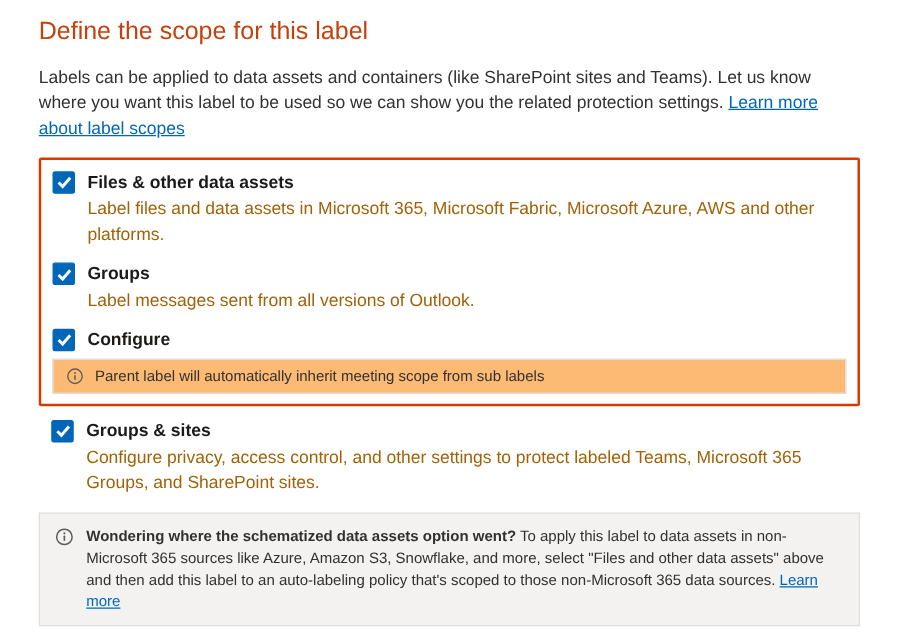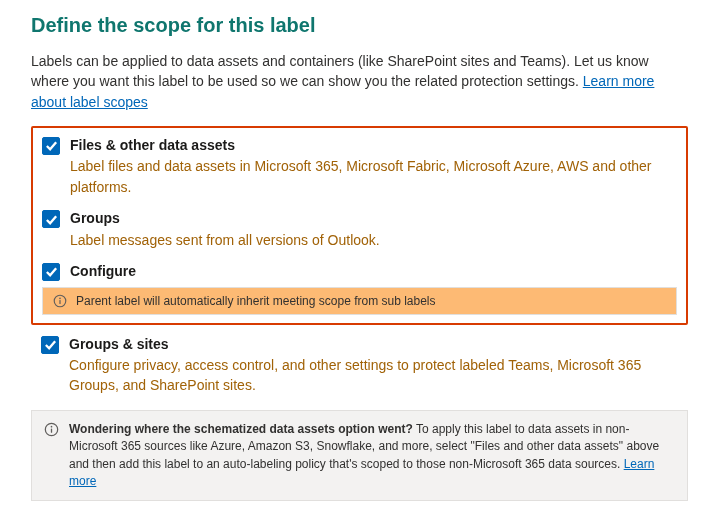--- a/index.html
+++ b/index.html
@@ -6,22 +6,22 @@
     body {
       font-family: "Segoe UI", -apple-system, BlinkMacSystemFont, sans-serif;
       font-size: 14px;
       color: #323130;
       background: #ffffff;
       padding: 14px 31px 20px 31px;
       width: 719px;
     }
     h1 {
       font-size: 20px;
-      font-weight: 700;
-      color: #0f766e;
+      font-weight: 400;
+      color: #c2410c;
       margin-bottom: 14px;
     }
     .intro {
       color: #323130;
       font-size: 14px;
       line-height: 1.45;
       margin-bottom: 14px;
     }
     .intro a, .info-banner a, .inherit-banner a {
       color: #0067b8;

